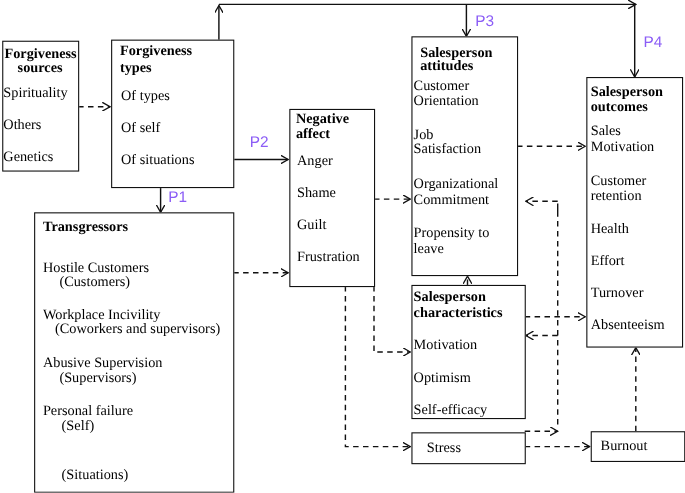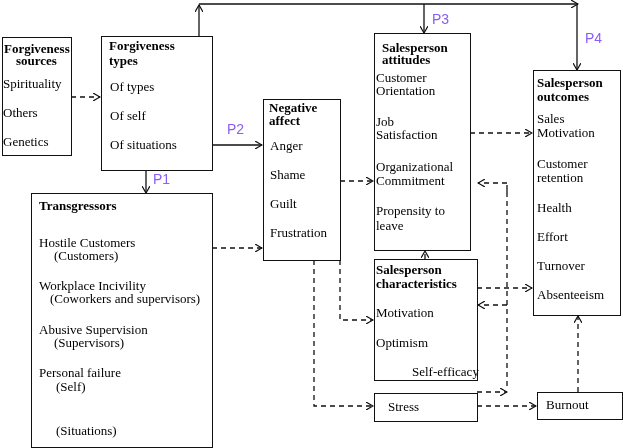--- a/index.html
+++ b/index.html
@@ -91,21 +91,21 @@
 <div class="t" style="left:376px;top:161px;">Organizational</div>
 <div class="t" style="left:376px;top:175px;">Commitment</div>
 <div class="t" style="left:376px;top:205px;">Propensity to</div>
 <div class="t" style="left:376px;top:220px;">leave</div>
 
 <div class="box" style="left:374px;top:259px;width:104px;height:122px;"></div>
 <div class="t b" style="left:376px;top:264px;">Salesperson</div>
 <div class="t b" style="left:376px;top:278px;">characteristics</div>
 <div class="t" style="left:376px;top:307px;text-align:center;">Motivation</div>
 <div class="t" style="left:376px;top:337px;">Optimism</div>
-<div class="t" style="left:376px;top:366px;margin-left:36px;">Self-efficacy</div>
+<div class="t" style="left:376px;top:366px;">Self-efficacy</div>
 
 <div class="box" style="left:533px;top:70px;width:88px;height:246px;"></div>
 <div class="t b" style="left:537px;top:77px;">Salesperson</div>
 <div class="t b" style="left:537px;top:91px;text-align:center;">outcomes</div>
 <div class="t" style="left:537px;top:113px;">Sales</div>
 <div class="t" style="left:537px;top:127px;">Motivation</div>
 <div class="t" style="left:537px;top:158px;">Customer</div>
 <div class="t" style="left:537px;top:172px;">retention</div>
 <div class="t" style="left:537px;top:202px;">Health</div>
 <div class="t" style="left:537px;top:231px;">Effort</div>

